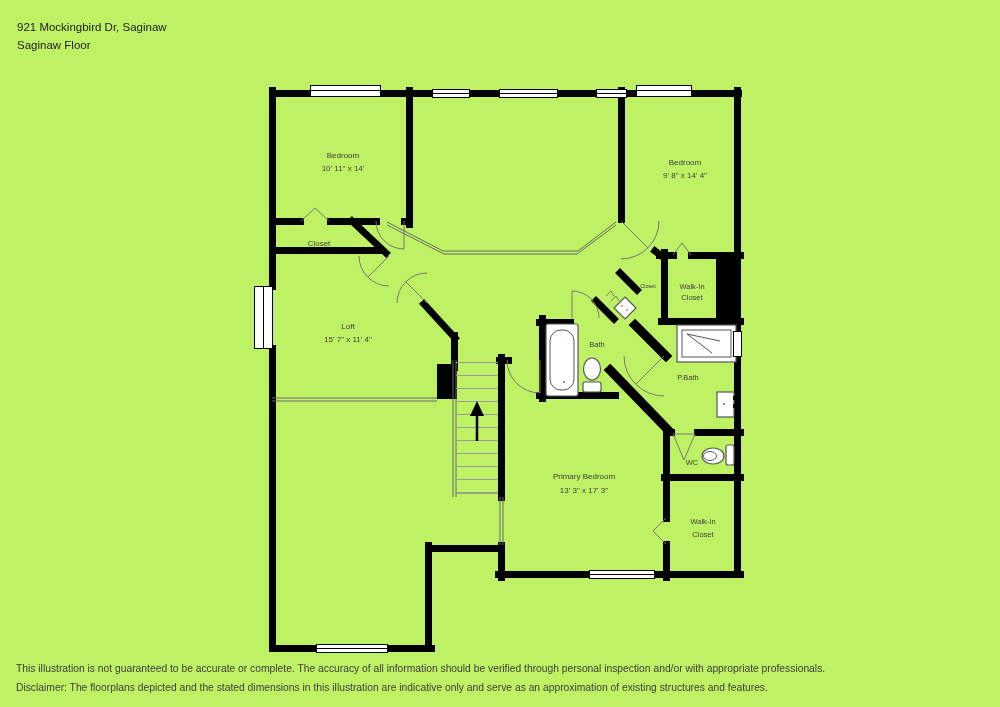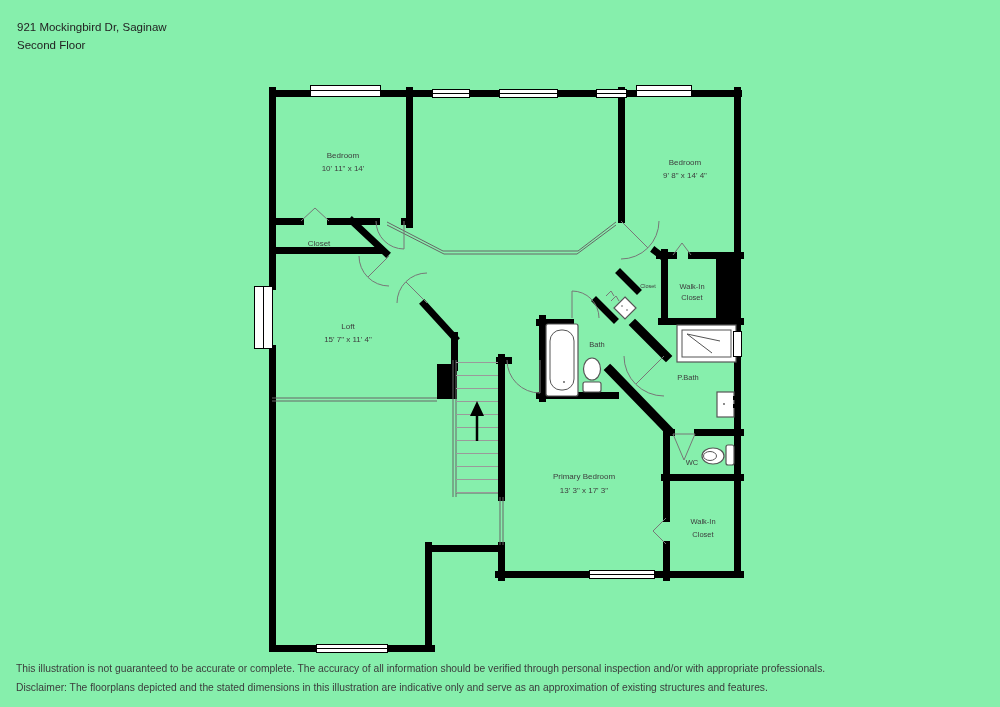--- a/index.html
+++ b/index.html
@@ -1,16 +1,16 @@
 <!DOCTYPE html>
 <html><head>
 <meta charset="utf-8">
 <style>
   html,body{margin:0;padding:0;background:#fff;}
-  .page{position:relative;width:1000px;height:707px;background:#86efac;overflow:hidden;
+  .page{position:relative;width:1000px;height:707px;background:#bef264;overflow:hidden;
         font-family:"Liberation Sans",sans-serif;}
   .header{position:absolute;left:17px;top:18px;color:#222;font-size:11.5px;line-height:18px;}
   .disclaimer{position:absolute;left:16px;top:660px;color:#3c3c3c;font-size:10.3px;line-height:18.5px;}
   svg.plan{position:absolute;left:0;top:0;}
   .wall{stroke:#000;fill:none;stroke-width:7;stroke-linecap:square;}
   .wall.ortho{shape-rendering:crispEdges;}
   .wall9{stroke:#000;fill:none;stroke-width:9;stroke-linecap:square;}
   .thin{stroke:#666;stroke-width:1;fill:none;}
   .door{stroke:#777;stroke-width:1;fill:none;}
   .tread{stroke:#9a9a9a;stroke-width:1;fill:none;shape-rendering:crispEdges;}
@@ -23,21 +23,21 @@
   text.lbl-sm{font-size:7.5px;}
   text.lbl-xs{font-size:5.5px;}
 </style>
 </head>
 <body>
 
 <div class="page">
 
   <div class="header">
     <div>921 Mockingbird Dr, Saginaw</div>
-    <div>Second Floor</div>
+    <div>Saginaw Floor</div>
   </div>
 
   <svg class="plan" width="1000" height="707" viewBox="0 0 1000 707">
 
     <g>
       <path class="wall ortho" d="
         M272 93 H310 M380 93 H409
         M272 90 V286 M272 348 V648
         M409 90 V224
         M272 221 H300 M330 221 H376 M404 221 H409

